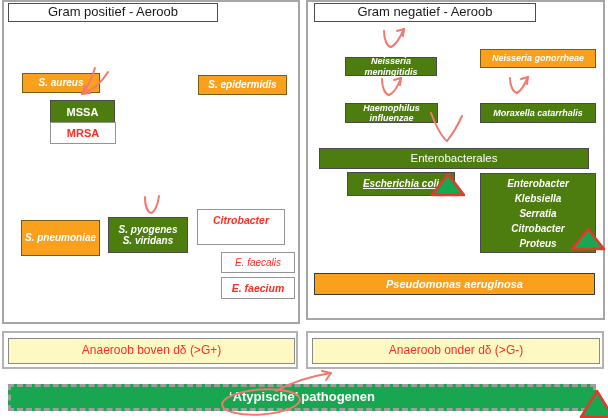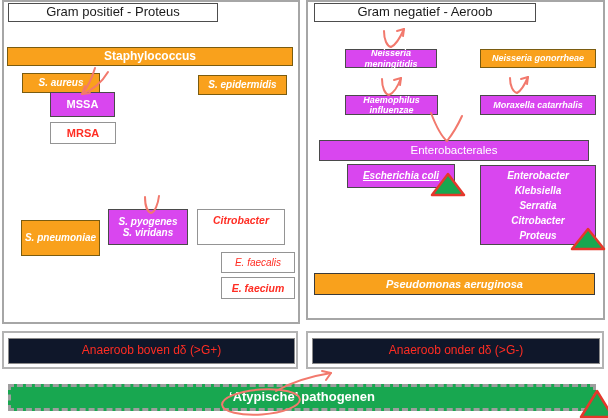--- a/index.html
+++ b/index.html
@@ -4,43 +4,42 @@
 <style>
   html,body{margin:0;padding:0;background:#fff;}
   #canvas{position:relative;width:608px;height:418px;background:#ffffff;overflow:hidden;
           font-family:"Liberation Sans",sans-serif;}
   .abs{position:absolute;box-sizing:border-box;}
   .panel{border:2px solid #a6a6a6;background:#fff;}
   .box{position:absolute;box-sizing:border-box;display:flex;align-items:center;
        justify-content:center;text-align:center;line-height:1.15;}
   .titlebox{background:#fff;border:1px solid #4d4d4d;color:#1a1a1a;font-size:13px;}
   .orange{background:#f9a11c;border:1px solid #7a5c10;color:#fff;font-weight:bold;font-style:italic;}
-  .green{background:#d946ef;border:1px solid #4a4a4a;color:#fff;font-weight:bold;font-style:italic;}
+  .green{background:#4d7c0f;border:1px solid #4a4a4a;color:#fff;font-weight:bold;font-style:italic;margin-top:8px;}
   .whitebox{background:#fff;border:1px solid #949494;}
   .hdr{font-weight:bold;font-style:normal;font-size:12px;}
   .red{color:#ff2d23;}
   .sp{font-size:10px;}
   .sp9{font-size:9px;}
   .noital{font-style:normal;}
   .topalign{align-items:flex-start;padding-top:4px;}
   .frame{border:2px solid #b3b3b3;background:#fff;}
-  .anaer{background:#0f172a;border:1px solid #8a8a8a;color:#ff2d23;font-size:12px;}
+  .anaer{background:#fef9c3;border:1px solid #8a8a8a;color:#ff2d23;font-size:12px;}
   .atyp{background:#18a750;border:3px dashed #9e9e9e;color:#fff;font-weight:bold;font-size:13px;}
   svg.overlay{position:absolute;left:0;top:0;pointer-events:none;}
 </style>
 </head>
 <body>
 
 <div id="canvas">
 
   <div class="abs panel" style="left:2px;top:0;width:298px;height:324px;"></div>
 
-  <div class="box titlebox" style="left:8px;top:3px;width:210px;height:19px;">Gram positief - Proteus</div>
+  <div class="box titlebox" style="left:8px;top:3px;width:210px;height:19px;">Gram positief - Aeroob</div>
 
-  <div class="box orange hdr" style="left:7px;top:47px;width:286px;height:19px;">Staphylococcus</div>
 
   <div class="box orange sp" style="left:22px;top:73px;width:78px;height:20px;">S. aureus</div>
 
   <div class="box orange sp" style="left:198px;top:75px;width:89px;height:20px;">S. epidermidis</div>
 
   <div class="box green noital" style="left:50px;top:92px;width:65px;height:25px;font-size:11px;text-align:center;">MSSA</div>
 
   <div class="box whitebox red" style="left:50px;top:122px;width:66px;height:22px;font-weight:bold;font-size:11px;">MRSA</div>
 
 

